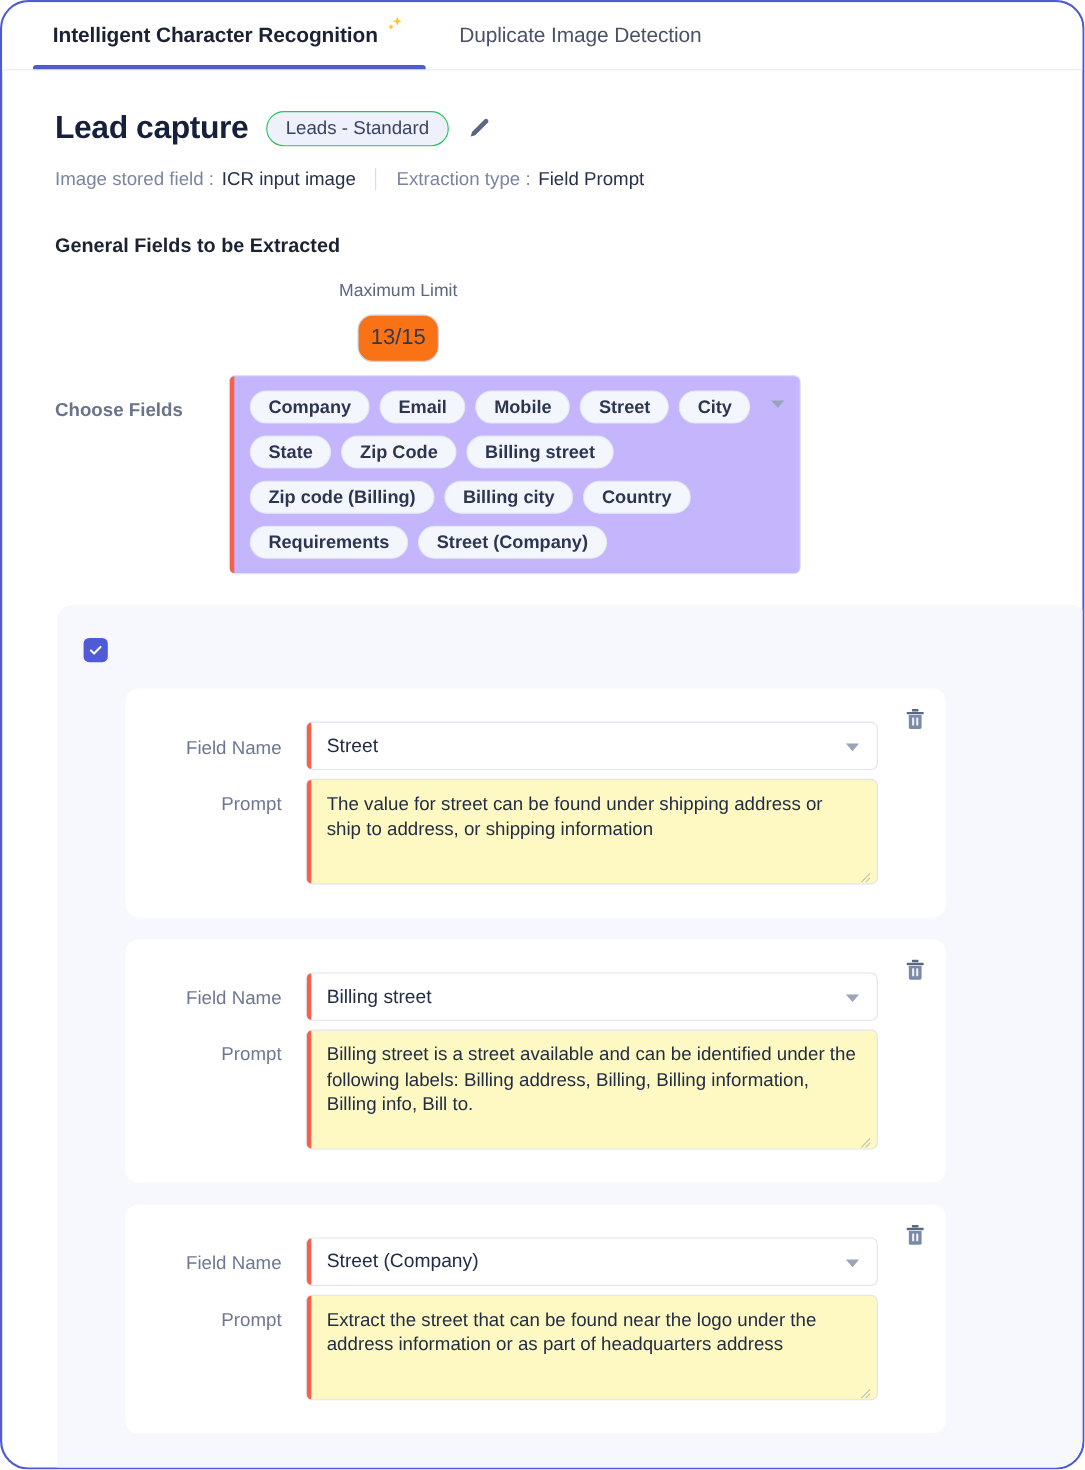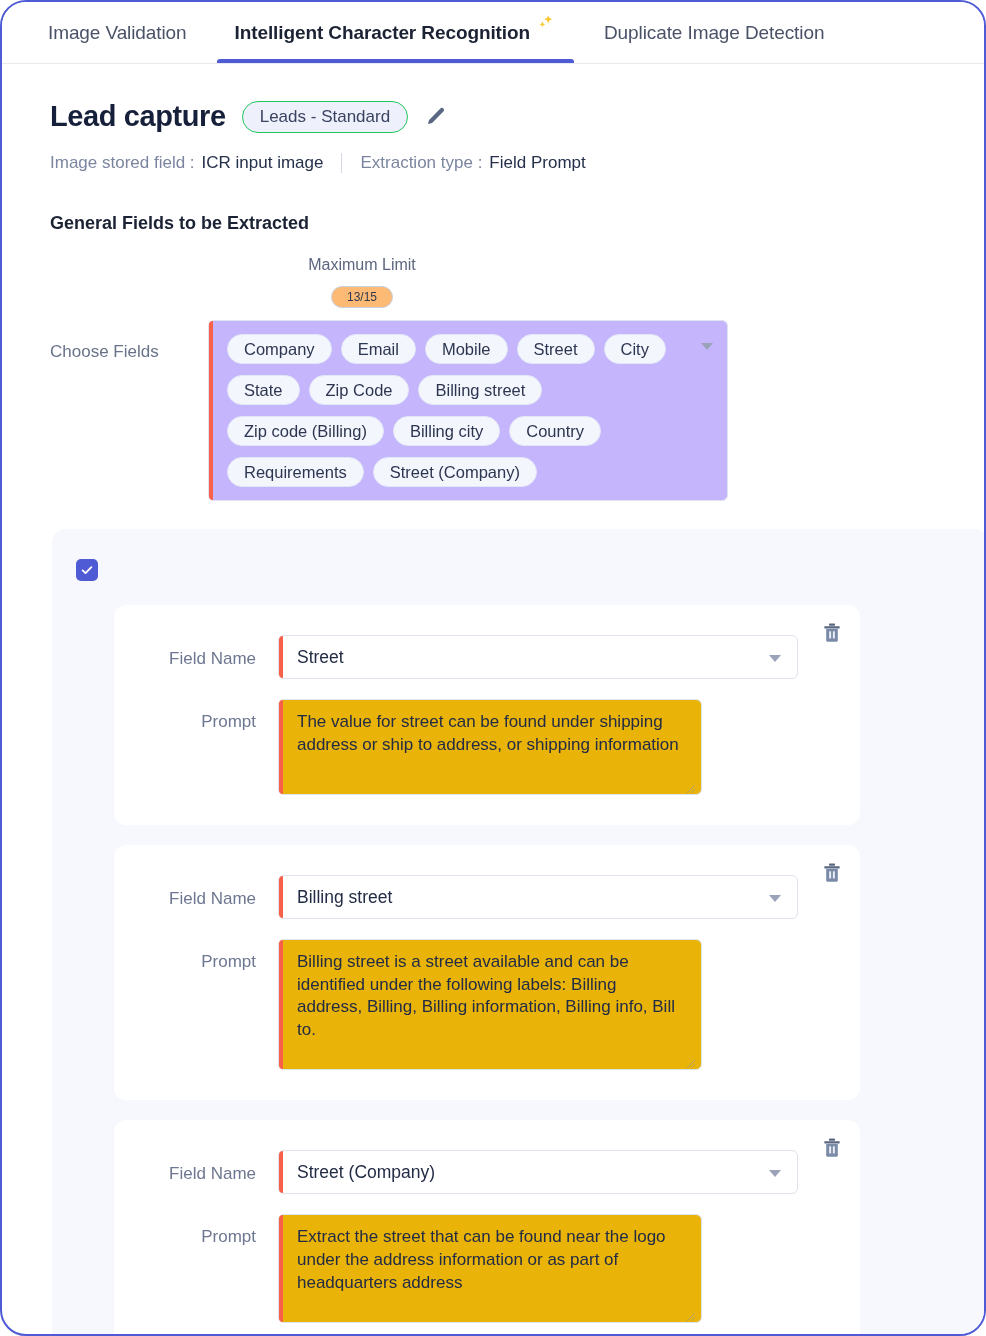--- a/index.html
+++ b/index.html
@@ -122,33 +122,34 @@
     gap: 12px;
     margin: 22px 262px 0 0;
     flex-direction: column;
   }
   .limit-label { font-size: 16px; color: #5c6customize; }
   .limit-label { color: #5c667f; }
   .limit-chip {
     display: inline-flex;
     align-items: center;
     justify-content: center;
-    min-width: 62px; height: 22px;
+    min-width: 62px; height: 43px;
     padding: 0 11px;
     border: 1px solid #c9d0e0;
     border-radius: 14px;
-    font-size: 12px;
+    font-size: 20px;
     color: #30394f;
-    background: #fdba74;
+    background: #f97316;
   }
 
   .chooser-row {
     display: flex;
     align-items: flex-start;
     margin: 12px 12px 0 48px;
+    font-weight: bold;
   }
   .chooser-label {
     width: 158px;
     padding-top: 22px;
     font-size: 17px;
     color: #6b7churn;
   }
   .chooser-label { color: #6b7churn; color: #697389; }
   .chips-box {
     position: relative;
@@ -278,25 +279,25 @@
     position: absolute;
     right: 16px; top: 19px;
     width: 0; height: 0;
     border-left: 6px solid transparent;
     border-right: 6px solid transparent;
     border-top: 7px solid #9aa3b8;
   }
 
   .textarea-ctl {
     position: relative;
-    width: 424px;
+    width: 520px;
     min-height: 96px;
     border: 1px solid #dfe3ee;
     border-radius: 6px;
-    background: #eab308;
+    background: #fef9c3;
     padding: 11px 16px 28px 18px;
     font-size: 17px;
     color: #222c45;
     line-height: 1.33;
     white-space: pre-line;
     cursor: text;
   }
   .textarea-ctl::before {
     content: "";
     position: absolute;
@@ -304,38 +305,35 @@
     width: 4px;
     background: #f8604a;
     border-radius: 6px 0 0 6px;
   }
   .resize-grip {
     position: absolute;
     right: 5px; bottom: 4px;
     width: 12px; height: 12px;
     opacity: .55;
   }
-  .pc-row.prompt-row { margin-top: 20px; }
+  .pc-row.prompt-row { margin-top: 8px; }
 
   .trash-btn {
     position: absolute;
     top: 16px; right: 16px;
     width: 24px; height: 24px;
     cursor: pointer;
   }
 </style>
 </head>
 <body>
 
 <div class="app-frame">
 
   <div class="tabbar">
-    <div class="tab">
-      <span class="tab-label">Image Validation</span>
-    </div>
     <div class="tab active">
       <span class="tab-label">Intelligent Character Recognition</span>
       <span class="sparkle-icon">
         <svg viewBox="0 0 22 22" width="22" height="22" aria-hidden="true">
           <path d="M14.2 1.2 L15.35 4.1 L18.2 5.3 L15.35 6.5 L14.2 9.4 L13.05 6.5 L10.2 5.3 L13.05 4.1 Z" fill="#fdc62e"></path>
           <path d="M8.4 7.6 L9.2 9.6 L11.2 10.4 L9.2 11.2 L8.4 13.2 L7.6 11.2 L5.6 10.4 L7.6 9.6 Z" fill="#fdc62e"></path>
         </svg>
       </span>
     </div>
     <div class="tab">

